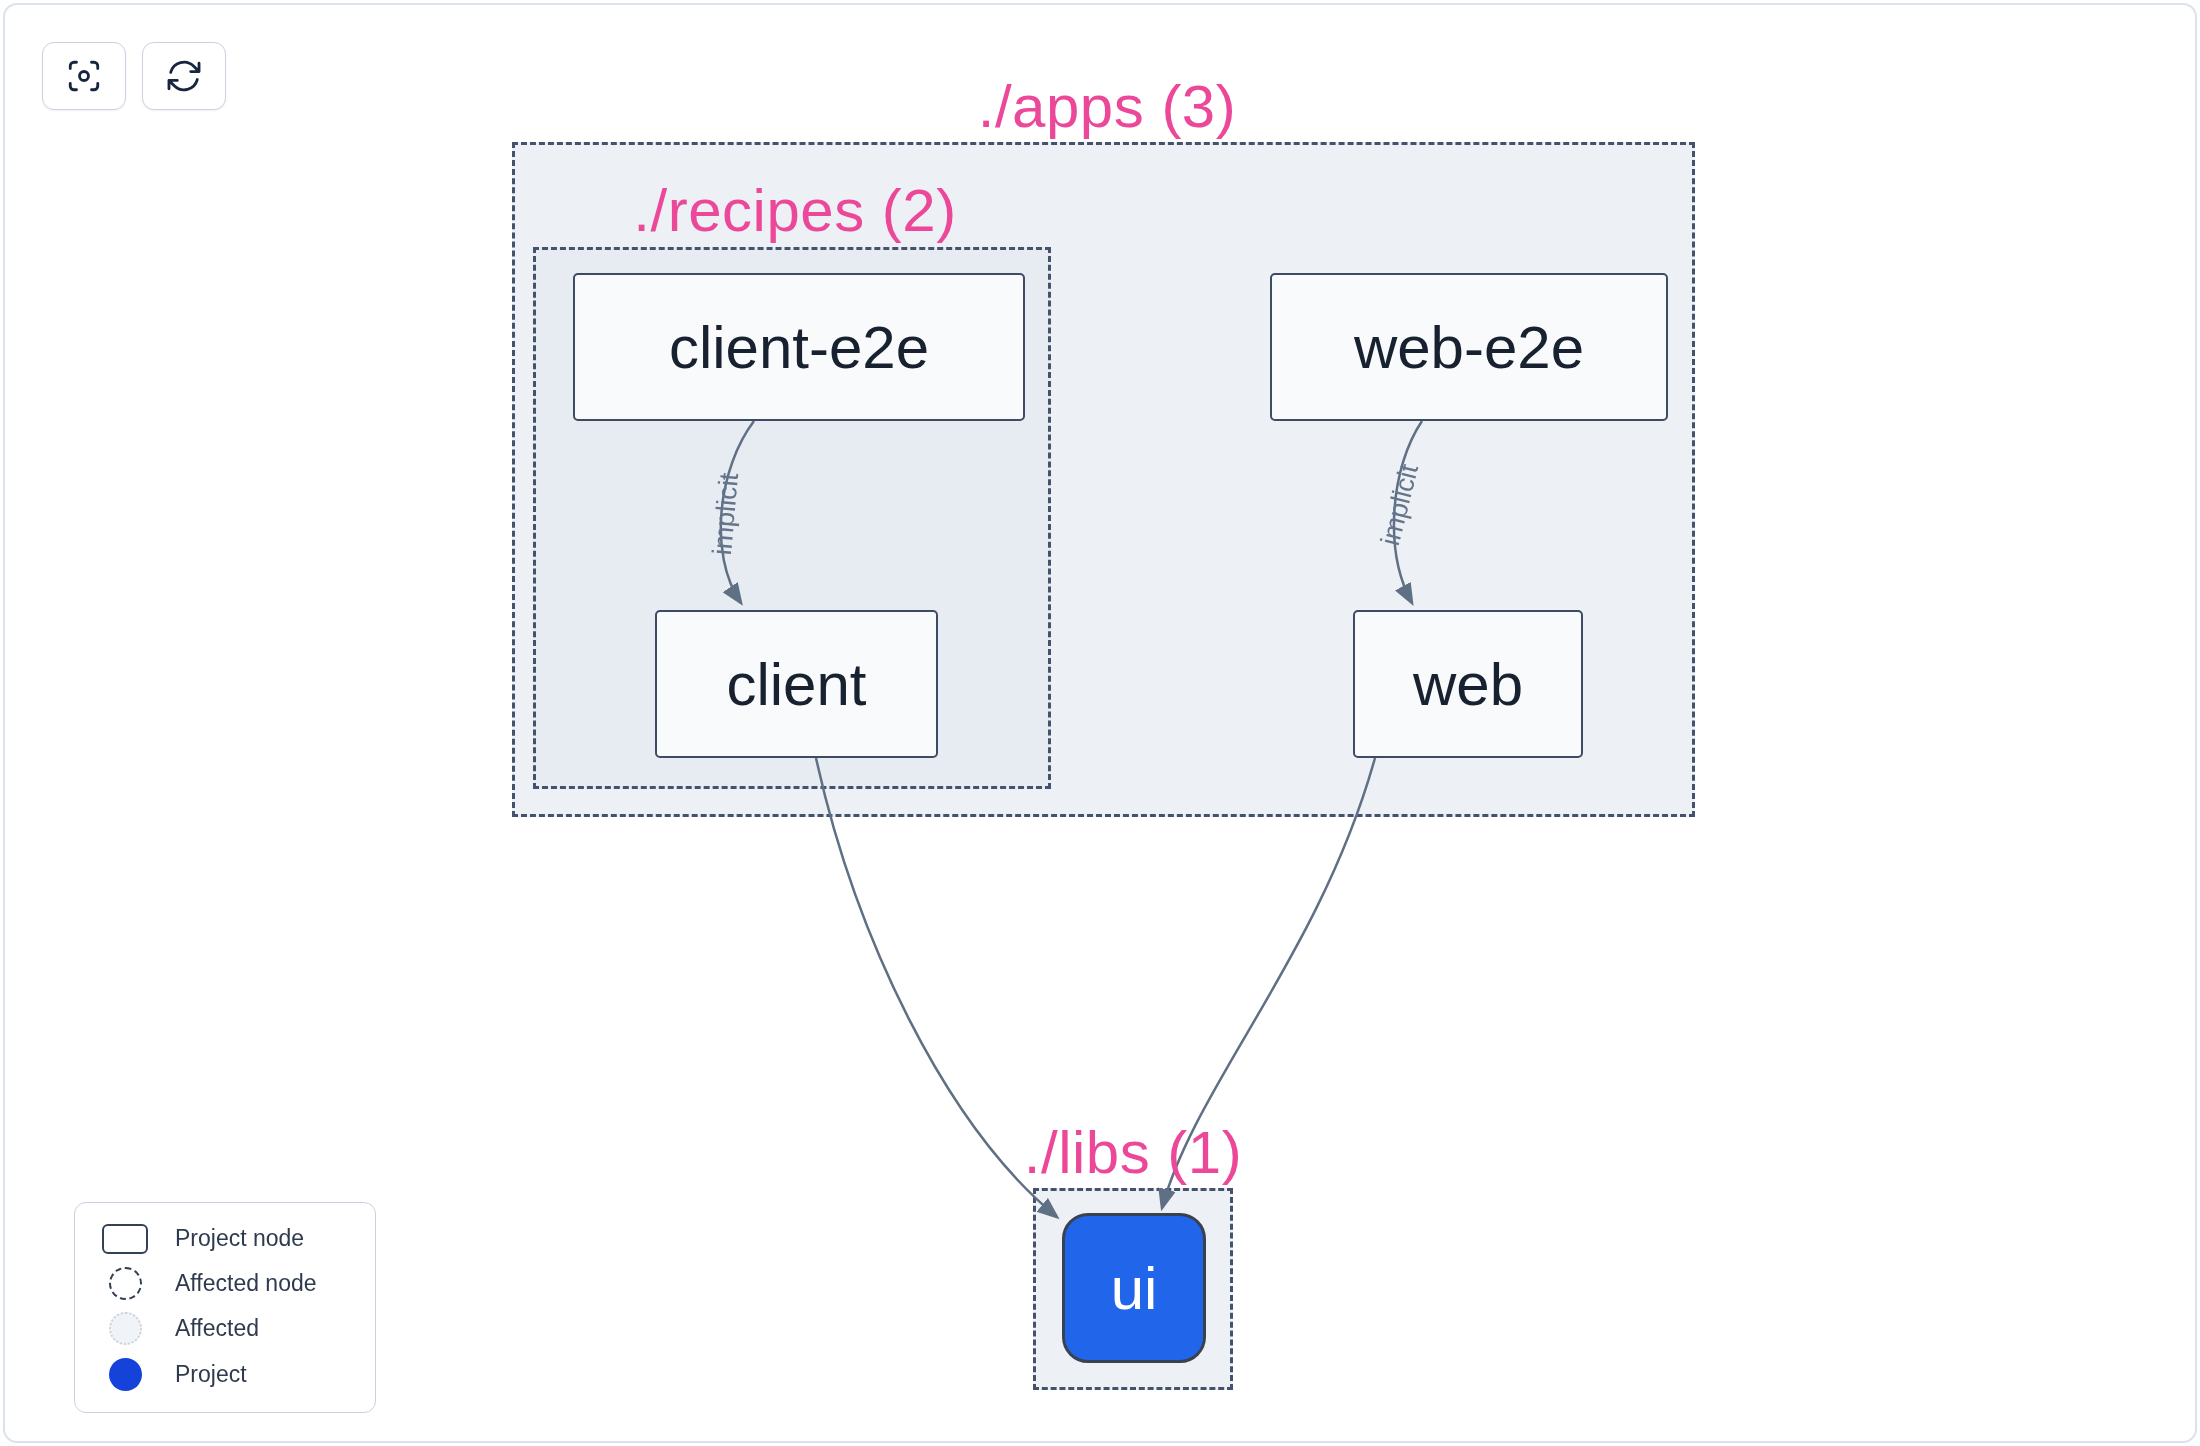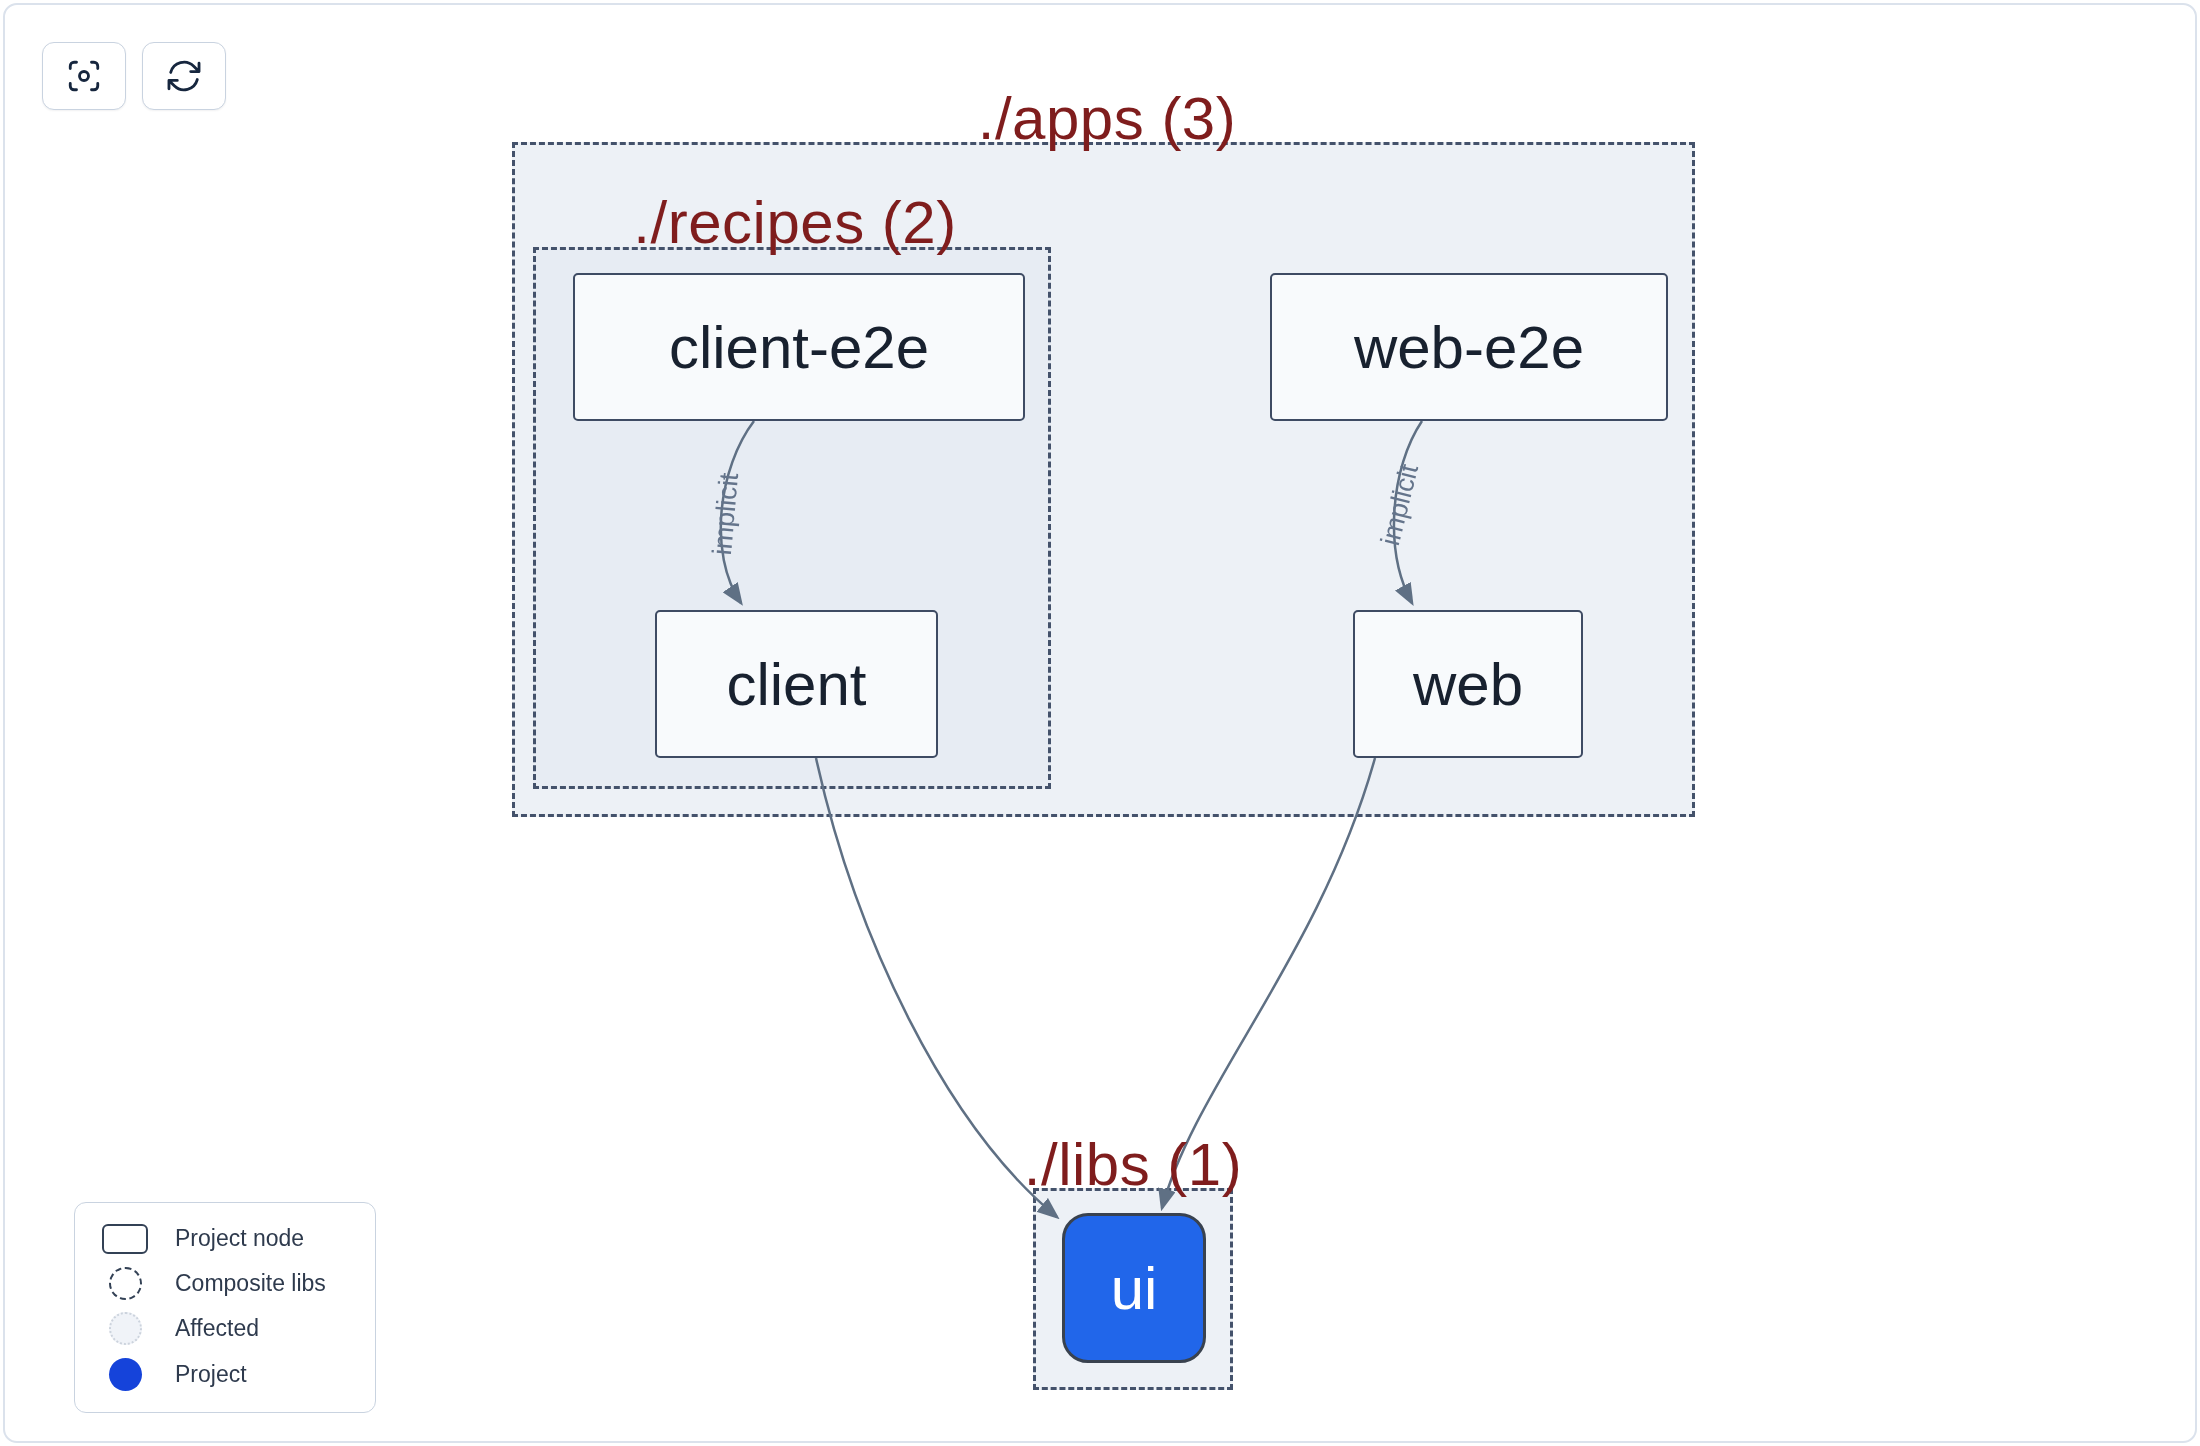--- a/index.html
+++ b/index.html
@@ -33,25 +33,24 @@
     box-sizing: border-box;
   }
   .group-apps   { left: 507px;  top: 137px;  width: 1183px; height: 675px; background: #edf1f6; }
   .group-recipes{ left: 528px;  top: 242px;  width: 518px;  height: 542px; background: #e7ecf3; }
   .group-libs   { left: 1028px; top: 1183px; width: 200px;  height: 202px; background: #edf1f6; }
 
   .group-label {
     position: absolute;
     font-size: 60px;
     line-height: 68px;
-    color: #7f1d1d;
+    color: #ec4899;
     transform: translateX(-50%);
     white-space: nowrap;
     letter-spacing: 0.5px;
-    margin-top: 12px;
   }
   .label-apps    { left: 1102px; top: 68px; }
   .label-recipes { left: 790px;  top: 172px; }
   .label-libs    { left: 1128px; top: 1114px; }
 
   
   svg.edges {
     position: absolute;
     left: 0; top: 0;
     width: 2200px;
@@ -221,21 +220,21 @@
       <div class="legend-row">
         <span class="legend-swatch-wrap">
             <span class="sw-project"></span>
           </span>
         <span class="legend-label">Project node</span>
       </div>
       <div class="legend-row">
         <span class="legend-swatch-wrap">
             <span class="sw-composite"></span>
           </span>
-        <span class="legend-label">Composite libs</span>
+        <span class="legend-label">Affected node</span>
       </div>
       <div class="legend-row">
         <span class="legend-swatch-wrap">
             <span class="sw-affected"></span>
           </span>
         <span class="legend-label">Affected</span>
       </div>
       <div class="legend-row">
         <span class="legend-swatch-wrap">
             <span class="sw-touched"></span>

